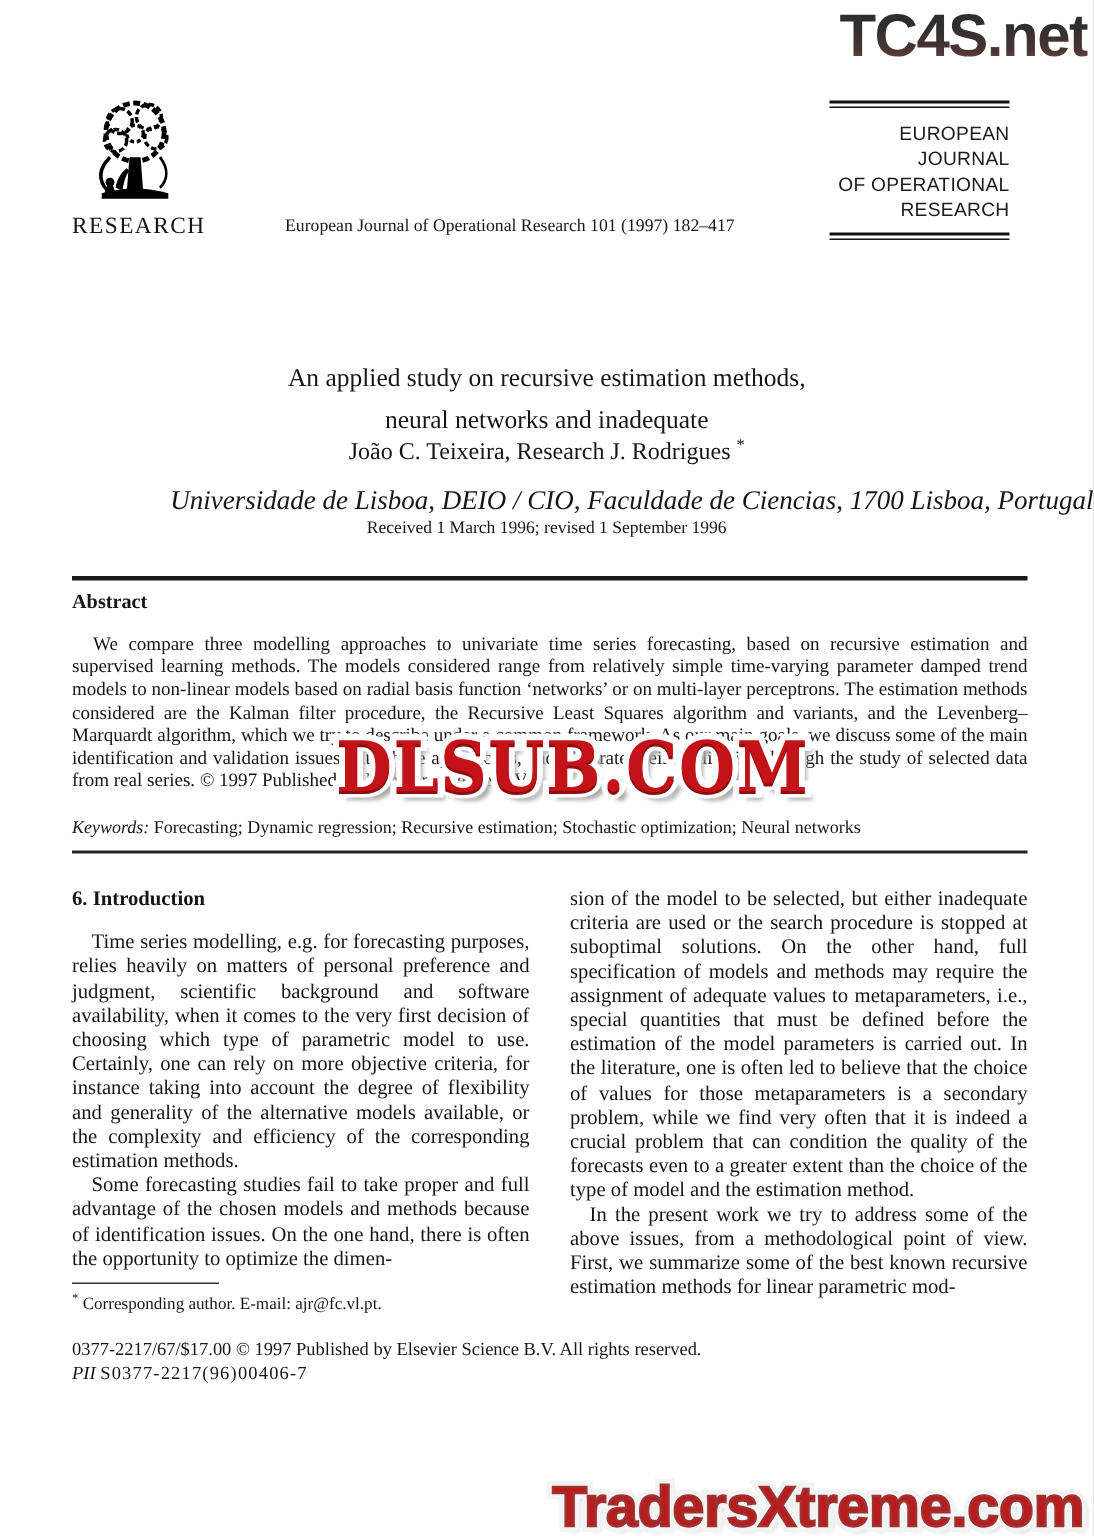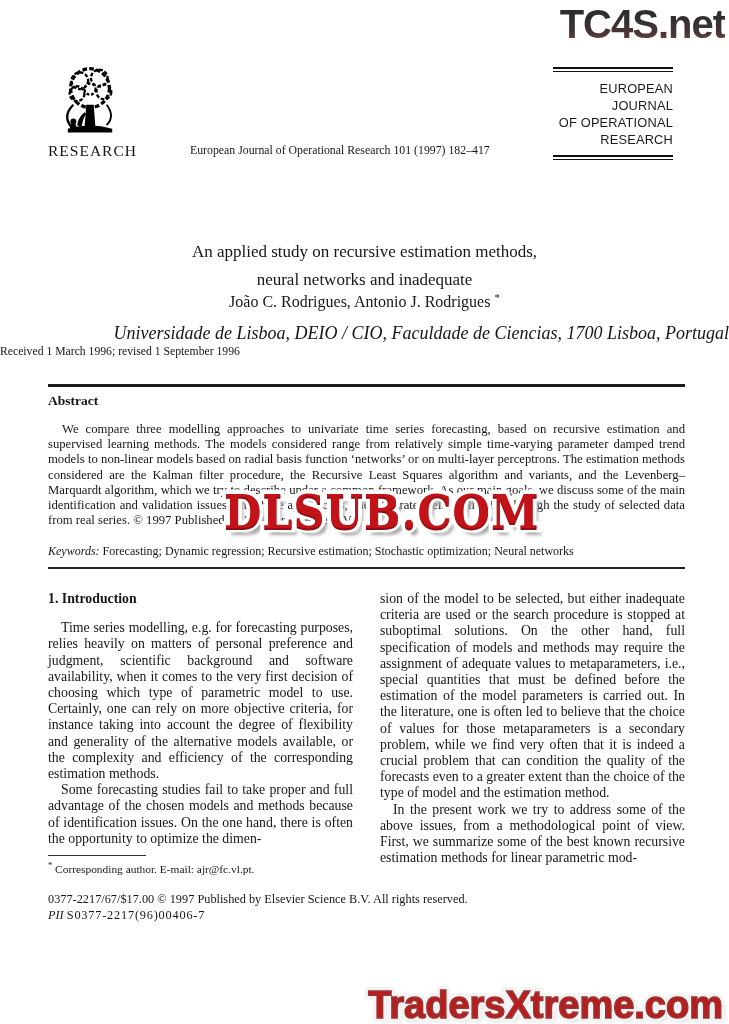--- a/index.html
+++ b/index.html
@@ -53,21 +53,21 @@
     text-align:right; color:#1c1c1c; margin:8px 0 7px 0; letter-spacing:0.2px;
   }
 
   
   .title { position:absolute; left:0; top:226px; width:100%; text-align:center;
            font-size:17px; line-height:28px;margin-top:12px; }
   .authors { position:absolute; left:0; top:291px; width:100%; text-align:center; font-size:16px; }
   .authors sup { font-size:11px; }
   .affiliation { position:absolute; left:0; top:323px; width:100%; text-align:right;
                  font-style:italic; font-size:18px; }
-  .received { position:absolute; left:0; top:345px; width:100%; text-align:left; font-size:11.7px; }
+  .received { position:absolute; left:0; top:345px; width:100%; text-align:center; font-size:11.7px; }
 
   
   .rule-abs { position:absolute; left:48px; top:384px; width:637px; height:2.5px; background:#1b1b1b; }
   .abs-head { position:absolute; left:48px; top:393px; font-size:13.5px; font-weight:bold; }
   .abs-text { position:absolute; left:48px; top:422px; width:637px;
               font-size:12.7px; line-height:15.2px; text-align:justify; text-indent:14px; }
   .keywords { position:absolute; left:48px; top:544px; width:637px; font-size:12px; }
   .keywords .kw-label { font-style:italic; }
   .rule-kw { position:absolute; left:48px; top:567px; width:637px; height:1.5px; background:#222; }
 
@@ -127,40 +127,40 @@
       <div>RESEARCH</div>
     </div>
     <div class="dbl-rule"></div>
   </div>
 
   <div class="title">
     <div>An applied study on recursive estimation methods,</div>
     <div>neural networks and inadequate</div>
   </div>
   <div class="authors">
-    <span>João C. Rodrigues, Antonio J. Rodrigues</span>
+    <span>João C. Teixeira, Research J. Rodrigues</span>
     <sup>*</sup>
   </div>
   <div class="affiliation">Universidade de Lisboa, DEIO / CIO, Faculdade de Ciencias, 1700 Lisboa, Portugal</div>
   <div class="received">Received 1 March 1996; revised 1 September 1996</div>
 
   <div class="rule-abs"></div>
   <div class="abs-head">Abstract</div>
   <div class="abs-text">We compare three modelling approaches to univariate time series forecasting, based on recursive estimation and supervised learning methods. The models considered range from relatively simple time-varying parameter damped trend models to non-linear models based on radial basis function ‘networks’ or on multi-layer perceptrons. The estimation methods considered are the Kalman filter procedure, the Recursive Least Squares algorithm and variants, and the Levenberg–Marquardt algorithm, which we try to describe under a common framework. As our main goals, we discuss some of the main identification and validation issues with these approaches, and illustrate their application through the study of selected data from real series. © 1997 Published by Elsevier Science B.V.</div>
 
   <div class="wm-dlsub" data-text="DLSUB.COM">DLSUB.COM</div>
 
   <div class="keywords">
     <span class="kw-label">Keywords:</span><span> Forecasting; Dynamic regression; Recursive estimation; Stochastic optimization; Neural networks</span>
   </div>
   <div class="rule-kw"></div>
 
   <div class="columns">
     <div class="col">
-      <div class="sec-head">1. Introduction</div>
+      <div class="sec-head">6. Introduction</div>
       <p class="indent">Time series modelling, e.g. for forecasting purposes, relies heavily on matters of personal preference and judgment, scientific background and software availability, when it comes to the very first decision of choosing which type of parametric model to use. Certainly, one can rely on more objective criteria, for instance taking into account the degree of flexibility and generality of the alternative models available, or the complexity and efficiency of the corresponding estimation methods.</p>
       <p class="indent">Some forecasting studies fail to take proper and full advantage of the chosen models and methods because of identification issues. On the one hand, there is often the opportunity to optimize the dimen-</p>
     </div>
     <div class="col">
       <p>sion of the model to be selected, but either inadequate criteria are used or the search procedure is stopped at suboptimal solutions. On the other hand, full specification of models and methods may require the assignment of adequate values to metaparameters, i.e., special quantities that must be defined before the estimation of the model parameters is carried out. In the literature, one is often led to believe that the choice of values for those metaparameters is a secondary problem, while we find very often that it is indeed a crucial problem that can condition the quality of the forecasts even to a greater extent than the choice of the type of model and the estimation method.</p>
       <p class="indent">In the present work we try to address some of the above issues, from a methodological point of view. First, we summarize some of the best known recursive estimation methods for linear parametric mod-</p>
     </div>
   </div>
 
   <div class="footnote">

